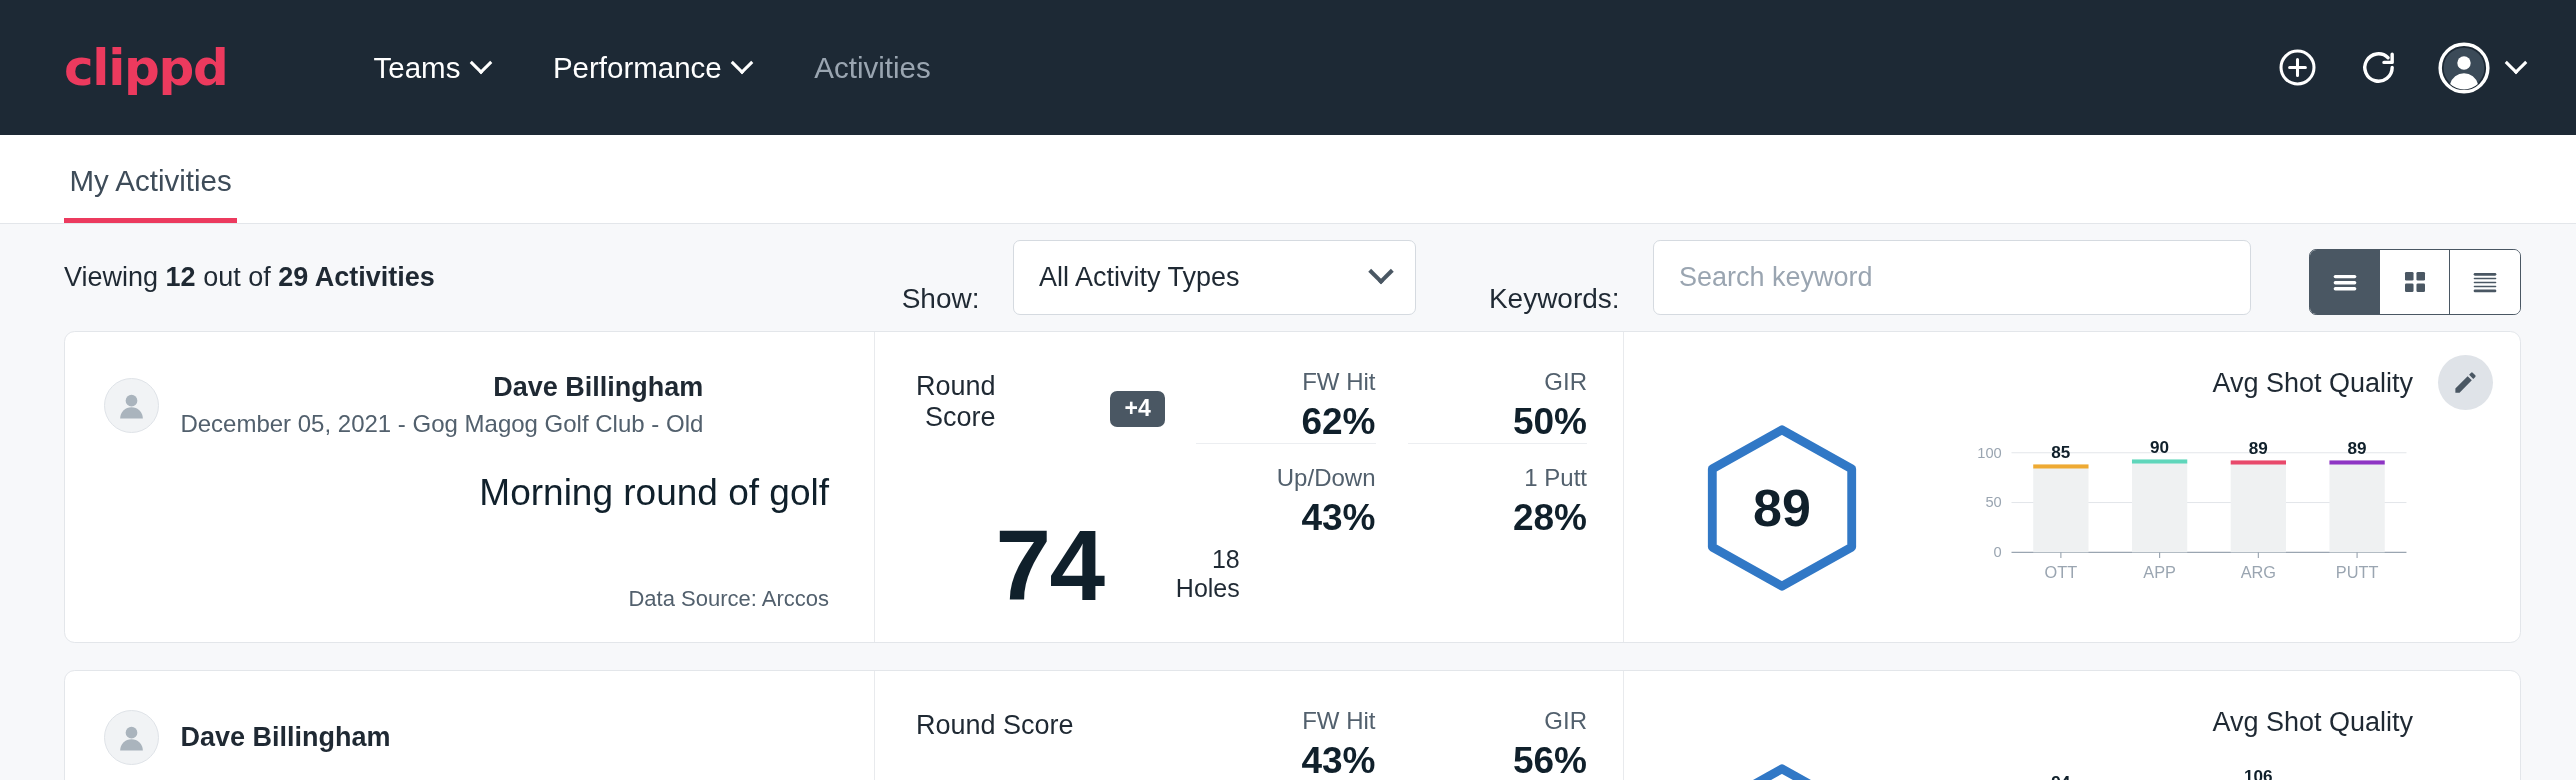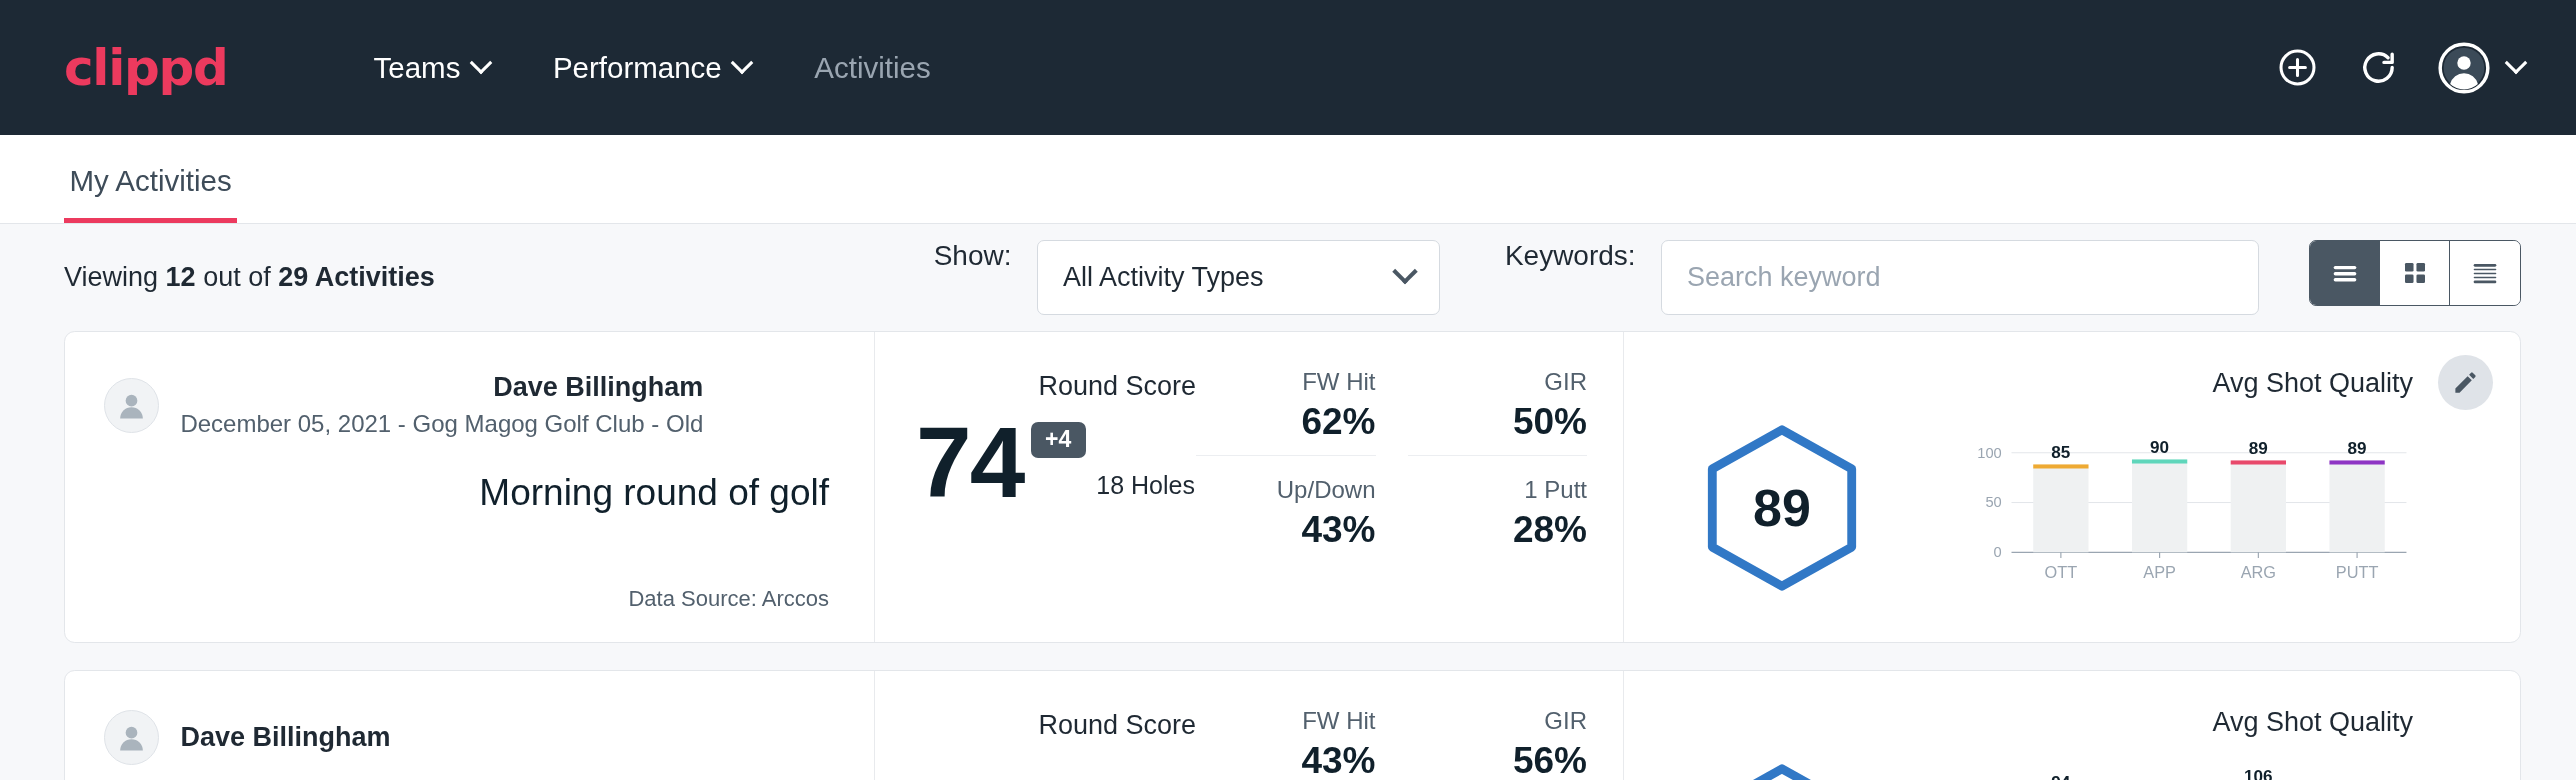--- a/index.html
+++ b/index.html
@@ -71,21 +71,21 @@
   
   .filterbar {
     height: 107px;
     display: flex;
     align-items: center;
     padding: 0 55px 0 64px;
     background: #f7f8fa;
   }
   .viewing { font-size: 27px; color: #1f2933; }
   .viewing b { font-weight: 700; }
-  .filters { margin-left: auto; display: flex; align-items: flex-start; gap: 4px; }
+  .filters { margin-left: auto; display: flex; align-items: flex-end; gap: 12px; }
   .flabel { font-size: 28px; color: #1f2933; margin-right: 21.4px; white-space: nowrap; }
   .select {
     width: 403px; height: 75px;
     background: #fff;
     border: 0.9px solid #d5dae0;
     border-radius: 7px;
     display: flex; align-items: center;
     padding: 0 25px;
     font-size: 27px; color: #1f2933;
     cursor: pointer;
@@ -154,21 +154,21 @@
     flex: 0 0 auto;
   }
   .pname { font-size: 27px; font-weight: 700; color: #1f2933; line-height: 1.25; }
   .pmeta { font-size: 24px; color: #52606d; line-height: 1.3; margin-top: 3.6px; }
   .ctitle { font-size: 37px; font-weight: 400; color: #10202b; margin-top: 32px; }
   .csource { font-size: 22px; color: #52606d; margin-top: auto; }
 
   .col-score {
     width: 321px;
     padding: 39px 0 30px 41px;
-    display: flex; flex-direction: column;
+    display: flex; flex-direction: row;
   }
   .sect-title { font-size: 27px; color: #1f2933; }
   .scorerow { display: flex; align-items: flex-end; margin-top: 12.5px; }
   .bigscore {
     font-size: 100px; font-weight: 700; color: #10202b;
     line-height: 0.94; letter-spacing: -1.8px;
   }
   .badge {
     background: #4a5763; color: #fff;
     font-size: 23px; font-weight: 700;
@@ -182,21 +182,21 @@
   .col-stats {
     width: 428px;
     padding: 36px 36px 30px 0;
     display: grid;
     grid-template-columns: 1fr 1fr;
     grid-template-rows: auto auto;
     column-gap: 32px;
     align-content: start;
     border-right: 0.9px solid #e8eaed;
   }
-  .stat { padding-bottom: 12px; }
+  .stat { padding-bottom: 0; }
   .stat.bordered { border-bottom: 1.8px solid #eceef1; margin-bottom: 19.6px; }
   .stat-label { font-size: 24px; color: #52606d; }
   .stat-value { font-size: 37px; font-weight: 700; color: #10202b; margin-top: 5.4px; }
 
   .col-quality {
     flex: 1;
     padding: 36px 107px 30px 46px;
     display: flex; flex-direction: column;
   }
   .q-body { display: flex; align-items: center; margin-top: 5.4px; flex: 1; }

